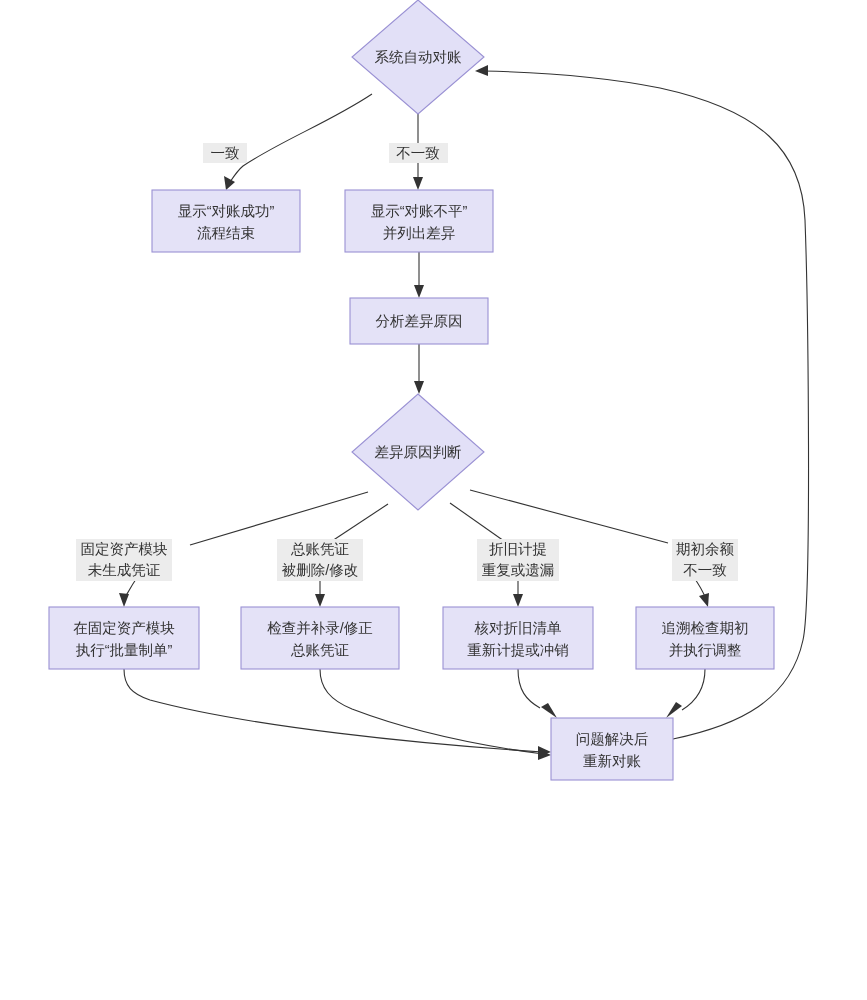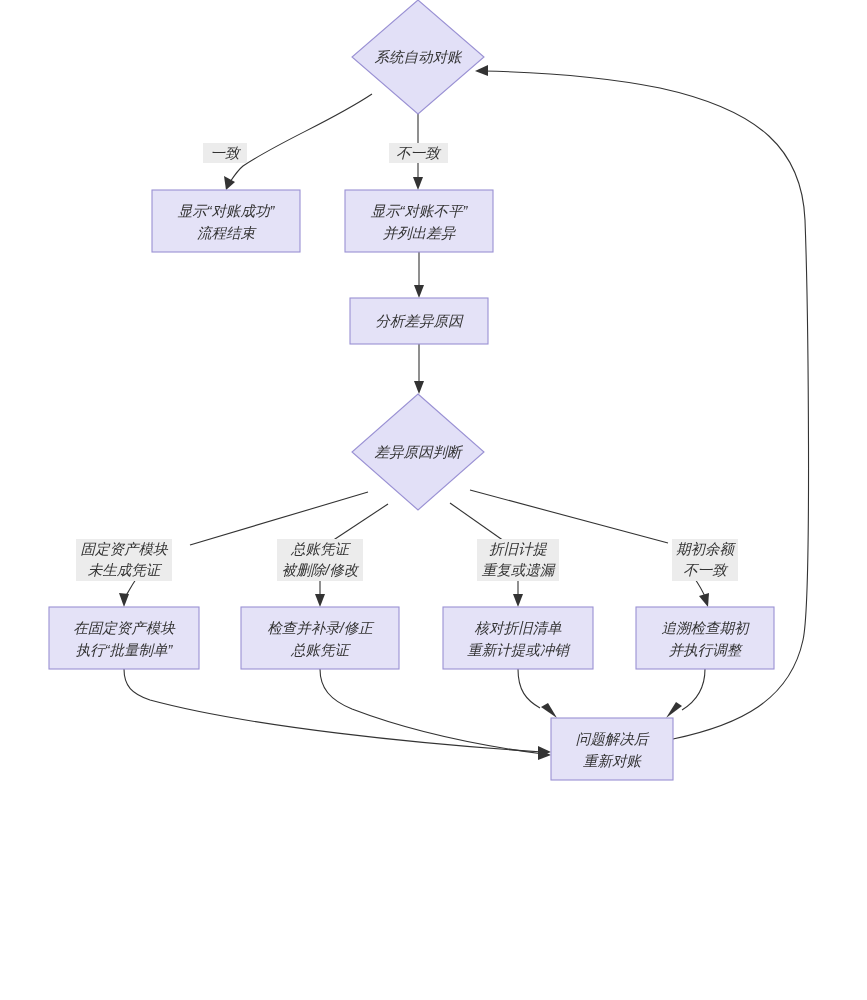--- a/index.html
+++ b/index.html
@@ -11,21 +11,20 @@
     font-family: "Liberation Sans", "DejaVu Sans", sans-serif;
     width: 867px;
     height: 1000px;
     overflow: hidden;
     position: relative;
   }
   #diagram-root {
     position: relative;
     width: 867px;
     height: 1000px;
-    font-style: italic;
   }
   svg#flow-svg {
     position: absolute;
     top: 0;
     left: 0;
     width: 867px;
     height: 1000px;
   }
   .edge-path {
     fill: none;

